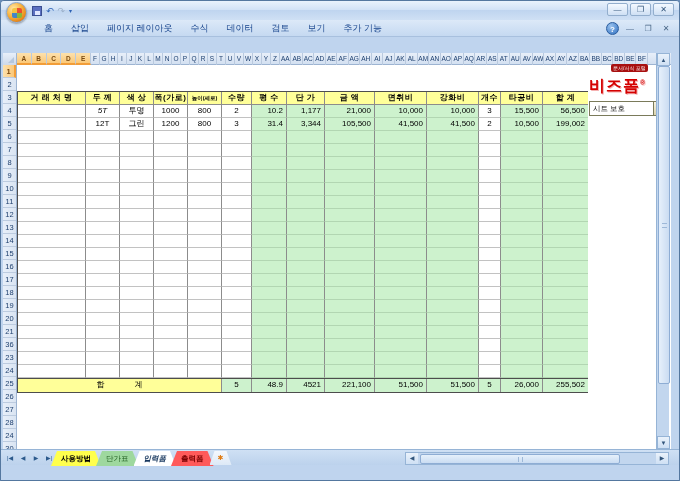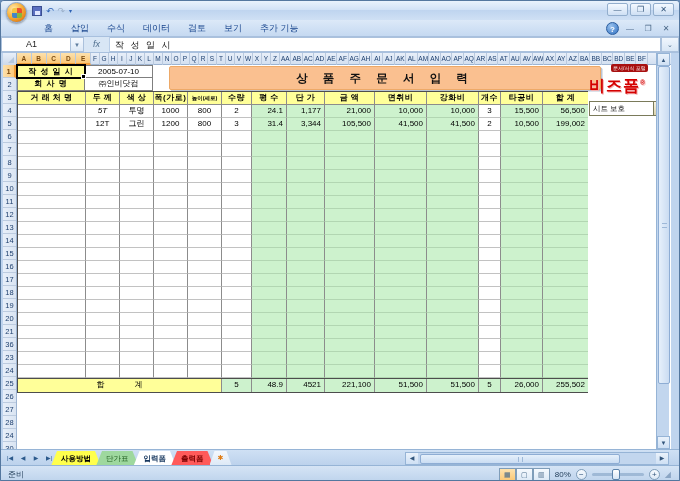--- a/index.html
+++ b/index.html
@@ -170,41 +170,35 @@
       <div class="win-btn">—</div>
       <div class="win-btn">❐</div>
       <div class="win-btn">✕</div>
     </div>
   </div>
 
   <div class="ribbon">
     <div class="rtabs" id="ribbon-tabs">
         <div class="rtab">홈</div>
         <div class="rtab">삽입</div>
+        <div class="rtab">페이지 레이아웃</div>
         <div class="rtab">수식</div>
         <div class="rtab">데이터</div>
         <div class="rtab">검토</div>
         <div class="rtab">보기</div>
         <div class="rtab">추가 기능</div>
       </div>
     <div class="ribbon-right">
       <div class="help-btn">?</div>
       <span class="wb-btn">—</span>
       <span class="wb-btn">❐</span>
       <span class="wb-btn">✕</span>
     </div>
   </div>
 
-  <div class="fbar">
-    <div class="namebox">A1</div>
-    <div class="name-arrow">▼</div>
-    <div class="fx">fx</div>
-    <div class="fvalue">작 성 일 시</div>
-    <div class="fchevron">⌄</div>
-  </div>
 
   <div class="sheet">
     <div class="colhead">
       <div class="corner"></div>
       <div style="display:flex;" id="col-letters">
           <div class="clet sel">A</div>
           <div class="clet sel">B</div>
           <div class="clet sel">C</div>
           <div class="clet sel">D</div>
           <div class="clet sel">E</div>
@@ -289,32 +283,20 @@
         <div class="rnum">23</div>
         <div class="rnum">24</div>
         <div class="rnum">25</div>
         <div class="rnum">26</div>
         <div class="rnum">27</div>
         <div class="rnum">28</div>
         <div class="rnum">24</div>
         <div class="rnum">30</div>
       </div>
 
-    <div class="inforows">
-      <div class="irow first">
-        <div class="icell lab">작 성 일 시</div>
-        <div class="icell val">2005-07-10</div>
-      </div>
-      <div class="irow">
-        <div class="icell lab">회  사  명</div>
-        <div class="icell val">㈜인비닷컴</div>
-      </div>
-      <div class="selbox"></div>
-      <div class="banner">상 품 주 문 서 입 력</div>
-    </div>
 
     <div class="ftable" id="form-table">
         <div class="frow">
           <div class="fc hdr" style="width: 68px;">거 래 처 명</div>
           <div class="fc hdr" style="width: 34px; font-family: Liberation Serif, serif;">두 께</div>
           <div class="fc hdr" style="width: 34px;">색 상</div>
           <div class="fc hdr" style="width: 34px;">폭(가로)</div>
           <div class="fc hdr tiny" style="width: 34px;">높이(세로)</div>
           <div class="fc hdr" style="width: 30px;">수량</div>
           <div class="fc hdr" style="width: 35px;">평  수</div>
@@ -326,21 +308,21 @@
           <div class="fc hdr" style="width: 42px;">타공비</div>
           <div class="fc hdr" style="width: 45px;">합  계</div>
         </div>
         <div class="frow">
           <div class="fc l" style="width: 68px;"></div>
           <div class="fc c" style="width: 34px; font-style: italic;">5T</div>
           <div class="fc c" style="width: 34px;">투명</div>
           <div class="fc c" style="width: 34px;">1000</div>
           <div class="fc c" style="width: 34px;">800</div>
           <div class="fc c" style="width: 30px;">2</div>
-          <div class="fc green r" style="width: 35px;">24.1</div>
+          <div class="fc green r" style="width: 35px;">10.2</div>
           <div class="fc green r" style="width: 38px;">1,177</div>
           <div class="fc green r" style="width: 50px;">21,000</div>
           <div class="fc green r" style="width: 52px;">10,000</div>
           <div class="fc green r" style="width: 52px;">10,000</div>
           <div class="fc c" style="width: 22px;">3</div>
           <div class="fc green r" style="width: 42px;">15,500</div>
           <div class="fc green r" style="width: 45px;">56,500</div>
         </div>
         <div class="frow">
           <div class="fc l" style="width: 68px;"></div>
@@ -695,42 +677,24 @@
   <div class="tabbar">
     <div class="tnav">
       <span>|◀</span>
       <span>◀</span>
       <span>▶</span>
       <span>▶|</span>
     </div>
     <div class="stabs" id="sheet-tabs">
         <div class="stab" style="background: rgb(255, 255, 77); color: rgb(0, 0, 0); font-weight: bold;">사용방법</div>
         <div class="stab" style="background: rgb(158, 216, 158); color: rgb(31, 92, 31);">단가표</div>
-        <div class="stab" style="background: rgb(255, 255, 255); color: rgb(23, 55, 94); font-weight: bold;">입력폼</div>
+        <div class="stab" style="background: rgb(255, 255, 255); color: rgb(23, 55, 94); font-weight: bold; font-style: italic;">입력폼</div>
         <div class="stab" style="background: rgb(255, 90, 90); color: rgb(123, 0, 0); font-weight: bold;">출력폼</div>
         <div class="newtab">✱</div>
       </div>
     <div class="hscroll">
       <div class="harrow" style="left:0;">◀</div>
       <div class="hthumb"></div>
       <div class="harrow" style="right:0;">▶</div>
     </div>
   </div>
 
-  <div class="statusbar">
-    <div class="ready">준비</div>
-    <div class="sright">
-      <div class="views">
-        <div class="vbtn sel">▦</div>
-        <div class="vbtn">▢</div>
-        <div class="vbtn">▥</div>
-      </div>
-      <span class="zoomtxt">80%</span>
-      <div class="zbtn">−</div>
-      <div class="ztrack">
-        <div class="tick"></div>
-        <div class="zthumb"></div>
-      </div>
-      <div class="zbtn">+</div>
-      <span class="grip">◢</span>
-    </div>
-  </div>
 </div>
 
 </body></html>

